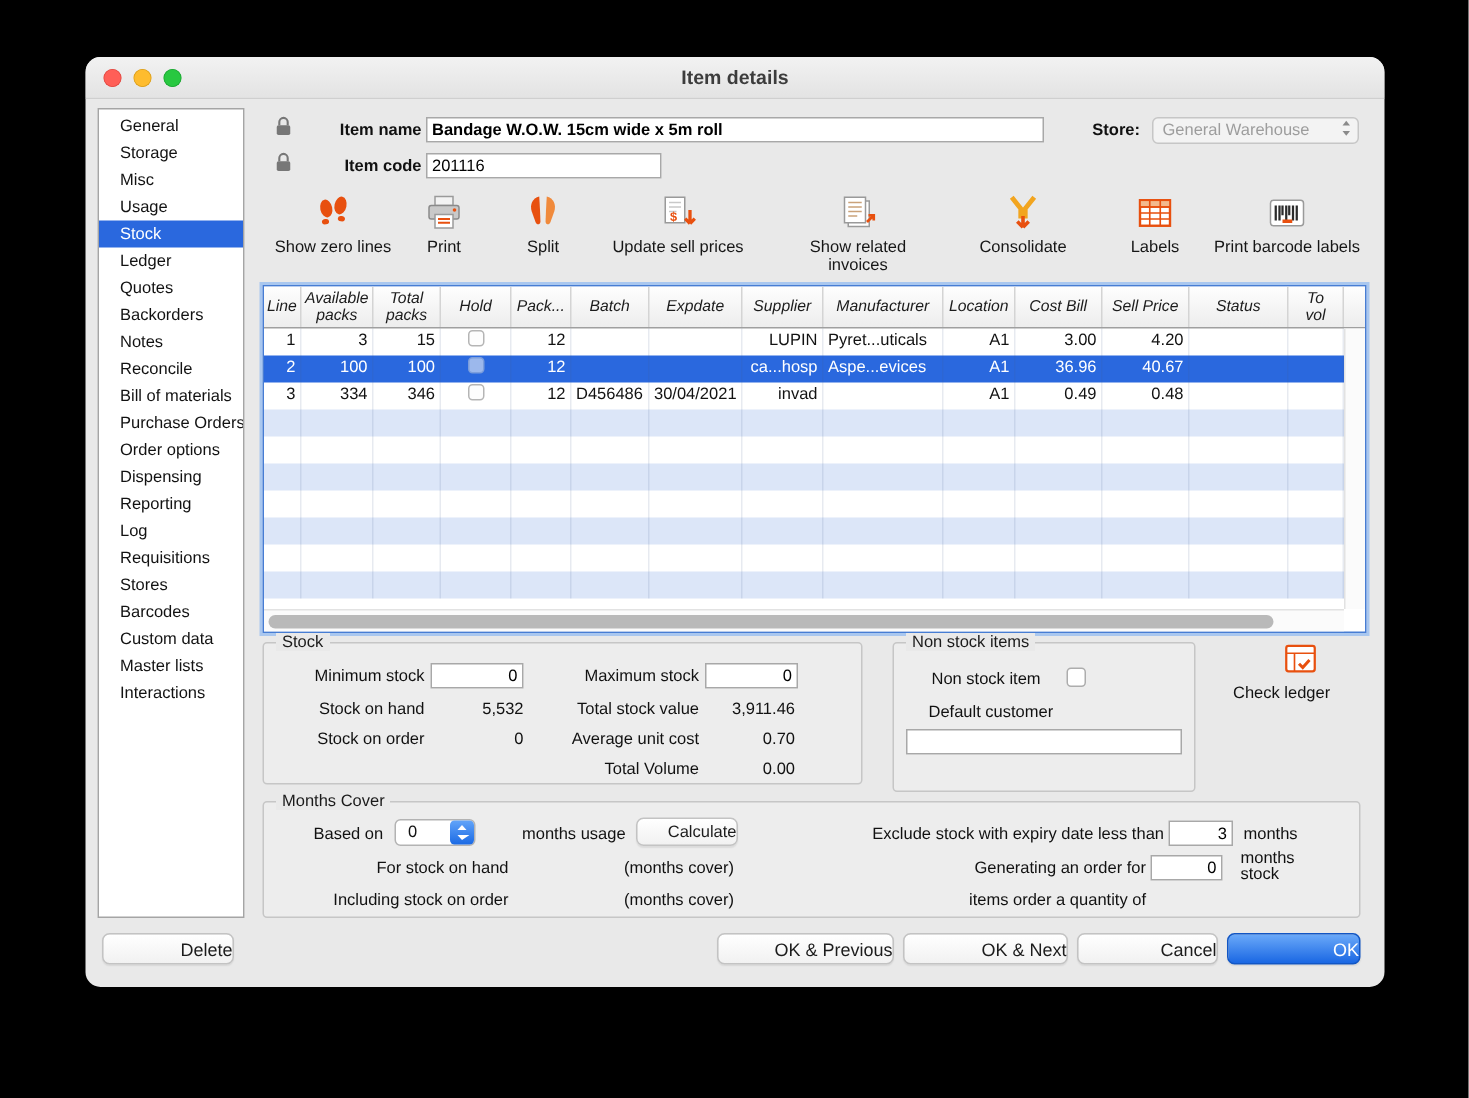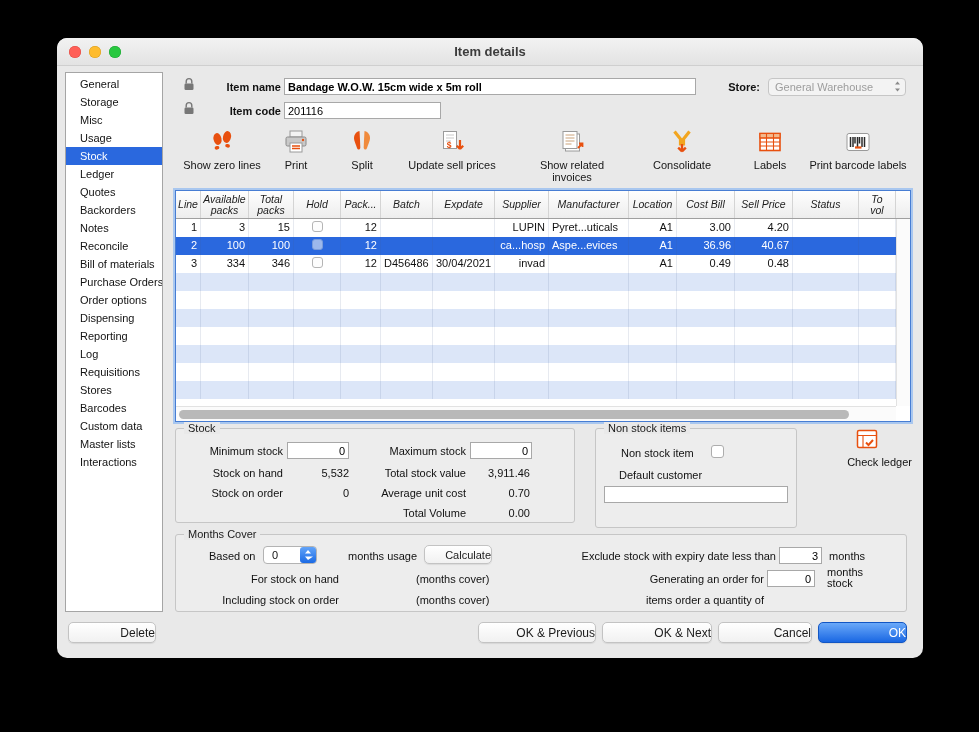--- a/index.html
+++ b/index.html
@@ -59,21 +59,21 @@
         background:#fdfdfd; vertical-align:-1px; cursor:pointer; }
   .trow.sel .cb { background:#9cb8ec; border-color:#7b9ddb; }
   .vscroll { position:absolute; top:28px; right:0; bottom:15px; width:14px; background:#fbfbfb; border-left:1px solid #e2e2e2; }
   .hscroll { position:absolute; left:0; right:14px; bottom:0; height:15px; background:#fbfbfb; border-top:1px solid #e2e2e2; }
   .hthumb { position:absolute; left:3px; top:3px; width:93%; height:9px; background:#b9b9b9; border-radius:5px; }
 
   .groupbox { position:absolute; border:1px solid #c6c6c6; border-radius:3px; background:rgba(255,255,255,.18); }
   .group-label { position:absolute; top:-7px; left:8px; background:#e9e9e9; padding:0 4px; font-size:11px; color:#1a1a1a; }
   .checkbox { position:absolute; width:13px; height:13px; background:#fff; border:1px solid #adadad; border-radius:3px; cursor:pointer; }
 
-  .checkledger { position:absolute; text-align:right; }
+  .checkledger { position:absolute; text-align:left; }
   .cl-btn { width:26px; height:26px; margin:0 auto; cursor:pointer; }
   .cl-cap { margin-top:3px; font-size:11px; }
 
   .btn { position:absolute; height:21px; border:1px solid #c3c3c3; border-radius:5px;
          background:linear-gradient(#ffffff,#f1f1f1); font:12px "Liberation Sans",sans-serif; color:#1c1c1c;
          box-shadow:0 1px 1px rgba(0,0,0,.08); padding:0; cursor:pointer;text-align:right; }
   .btn.primary { background:linear-gradient(#6aa9f9,#1a67e3); border-color:#1256c4; color:#fff; }
 </style>
 </head>
 <body>

